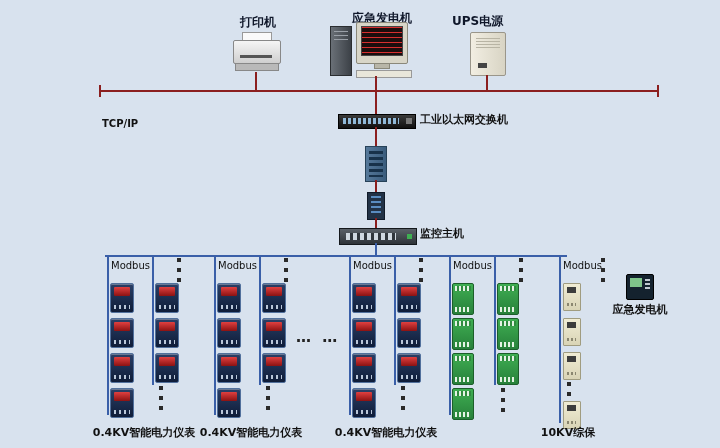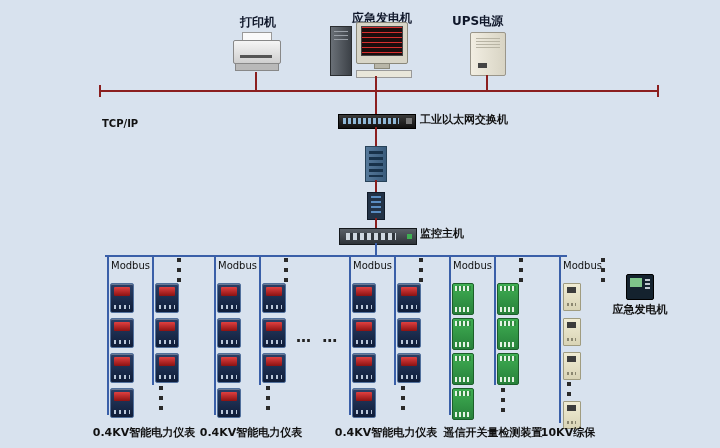--- a/index.html
+++ b/index.html
@@ -201,16 +201,15 @@
     <div class="vdots" style="left:8px;top:128px;height:16px"></div>
     <div class="relay" style="left:4px;top:147px"></div>
   </div>
 
   <div class="genset"></div>
   <div class="caption" style="left:608px;top:302px;width:64px">应急发电机</div>
 
   <div class="caption" style="left:88px;width:112px">0.4KV智能电力仪表</div>
   <div class="caption" style="left:195px;width:112px">0.4KV智能电力仪表</div>
   <div class="caption" style="left:330px;width:112px">0.4KV智能电力仪表</div>
-  <div class="caption" style="left:437px;width:112px">遥信开关量检测装置</div>
   <div class="caption" style="left:533px;width:70px">10KV综保</div>
 
 </div>
 
 </body></html>

